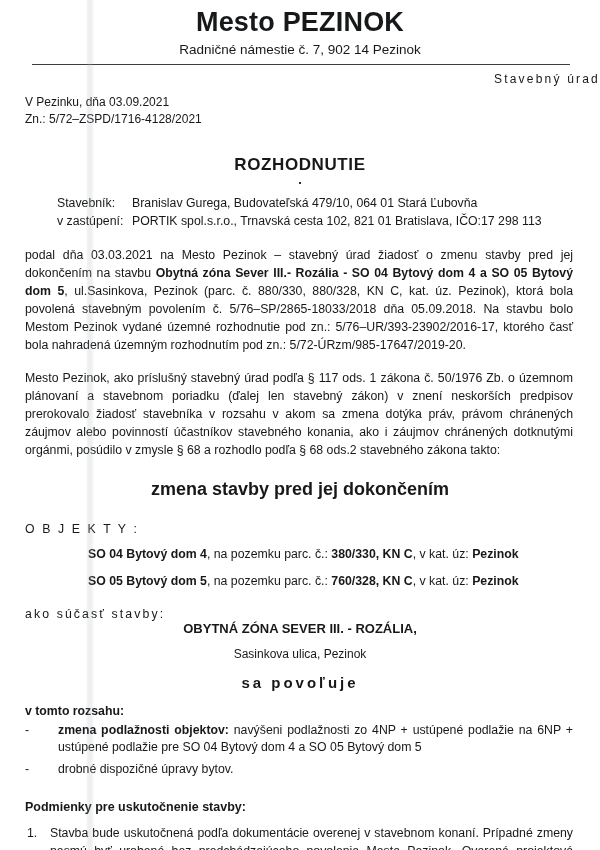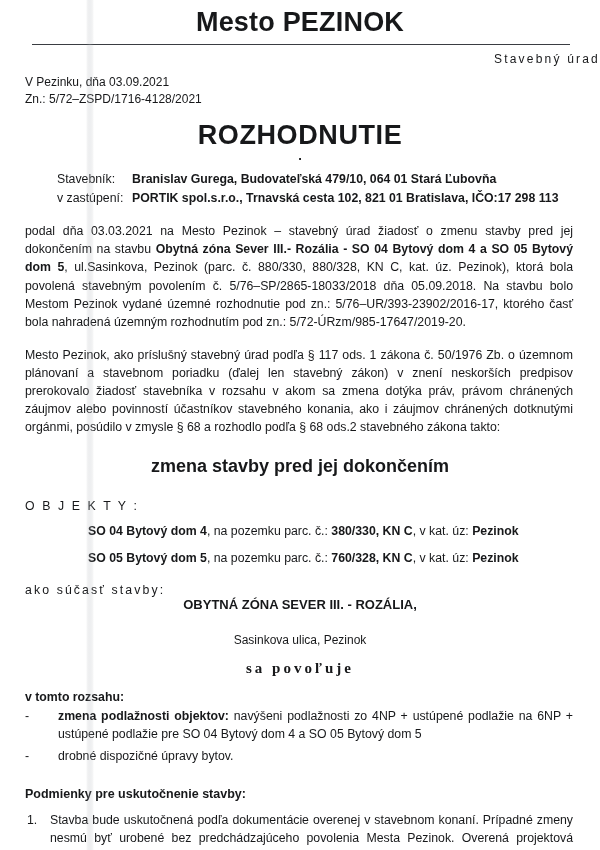--- a/index.html
+++ b/index.html
@@ -69,43 +69,43 @@
 
   .meta {
     margin: 8px 0 0 25px;
     font-size: 12px;
     line-height: 1.45;
   }
 
   
   .decision-heading {
     text-align: center;
-    font-size: 27px;
+    font-size: 17px;
     font-weight: bold;
     letter-spacing: 0.6px;
-    margin-top: 12px;
+    margin-top: 26px;
   }
   .decision-dot {
     text-align: center;
     font-size: 13px;
     font-weight: bold;
     line-height: 6px;
     height: 9px;
     margin-top: 2px;
   }
 
   
   .parties {
     margin: 8px 0 0 25px;
     font-size: 12.3px;
     line-height: 1.5;
   }
   .parties .row { display: flex; }
   .parties .lbl { width: 75px; flex: none; margin-left: 32px; }
-  .parties .val { font-weight: bold; text-align: center; }
+  .parties .val { font-weight: normal; text-align: center; }
 
   
   .para {
     margin: 15px 27px 0 25px;
     font-size: 12.3px;
     line-height: 1.47;
     text-align: justify;
   }
   .para b { font-weight: bold; }
 
@@ -132,29 +132,28 @@
   .spaced-label.sub { margin-top: 16px; }
 
   .zone-name {
     text-align: center;
     font-weight: bold;
     font-size: 13px;
   }
   .zone-street {
     text-align: center;
     font-size: 12px;
-    margin-top: 21px;
+    margin-top: 11px;
   }
   .permit-word {
     text-align: center;
     font-weight: bold;
     font-size: 15px;
     letter-spacing: 3px;
     margin-top: 13px;
-    font-family: Liberation Serif, serif;
   }
 
   
   .scope-head {
     margin: 13px 0 0 25px;
     font-size: 12.3px;
     font-weight: bold;
   }
   .dash-item {
     display: flex;
@@ -198,20 +197,21 @@
 </style>
 </head>
 <body>
 
 <div class="scan-streak"></div>
 
 <div class="page">
 
   <div>
     <div class="doc-title">Mesto PEZINOK</div>
+    <div class="doc-subtitle">Radničné námestie č. 7, 902 14 Pezinok</div>
     <div class="rule"></div>
     <div class="office">Stavebný úrad</div>
   </div>
 
   <div class="meta">
     <div>V Pezinku, dňa 03.09.2021</div>
     <div>Zn.: 5/72–ZSPD/1716-4128/2021</div>
   </div>
 
   <div class="decision-heading">ROZHODNUTIE</div>

